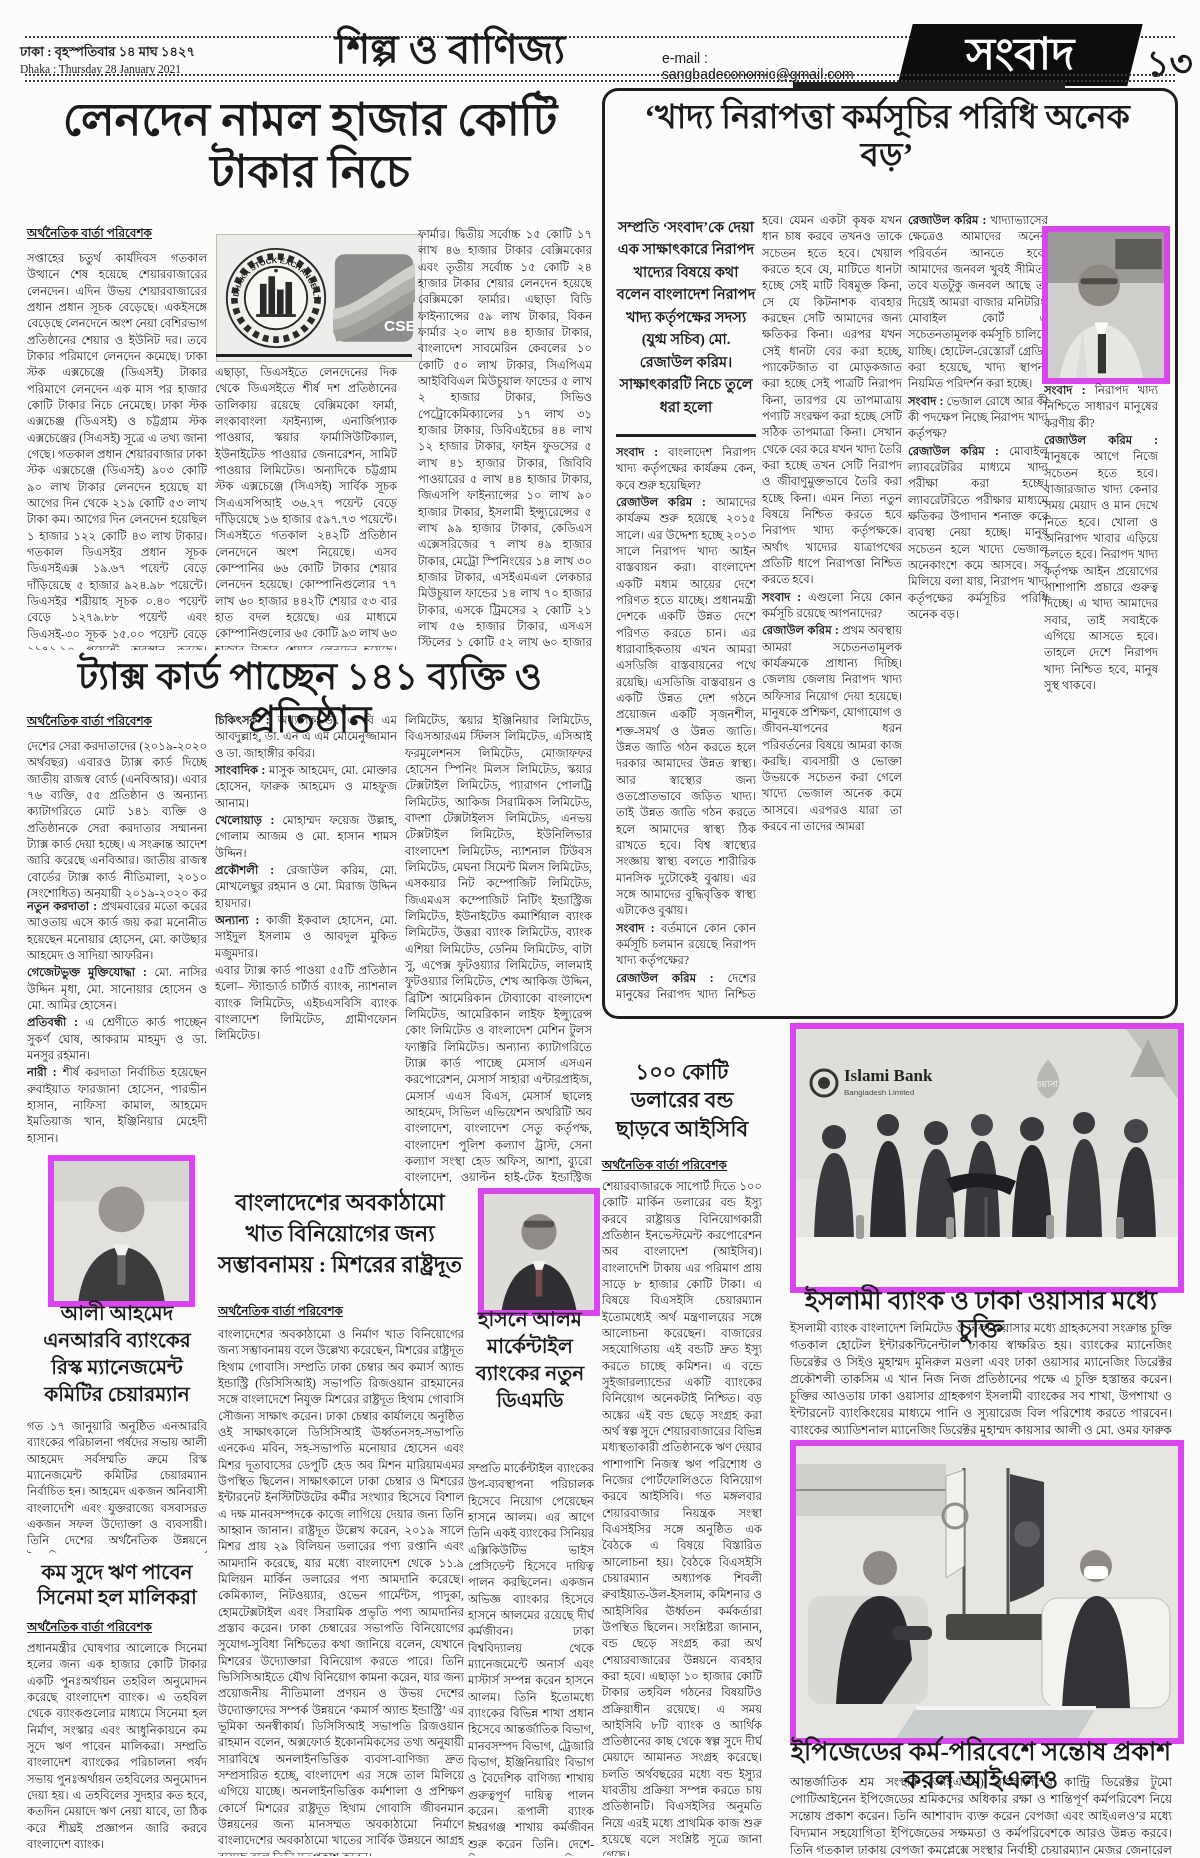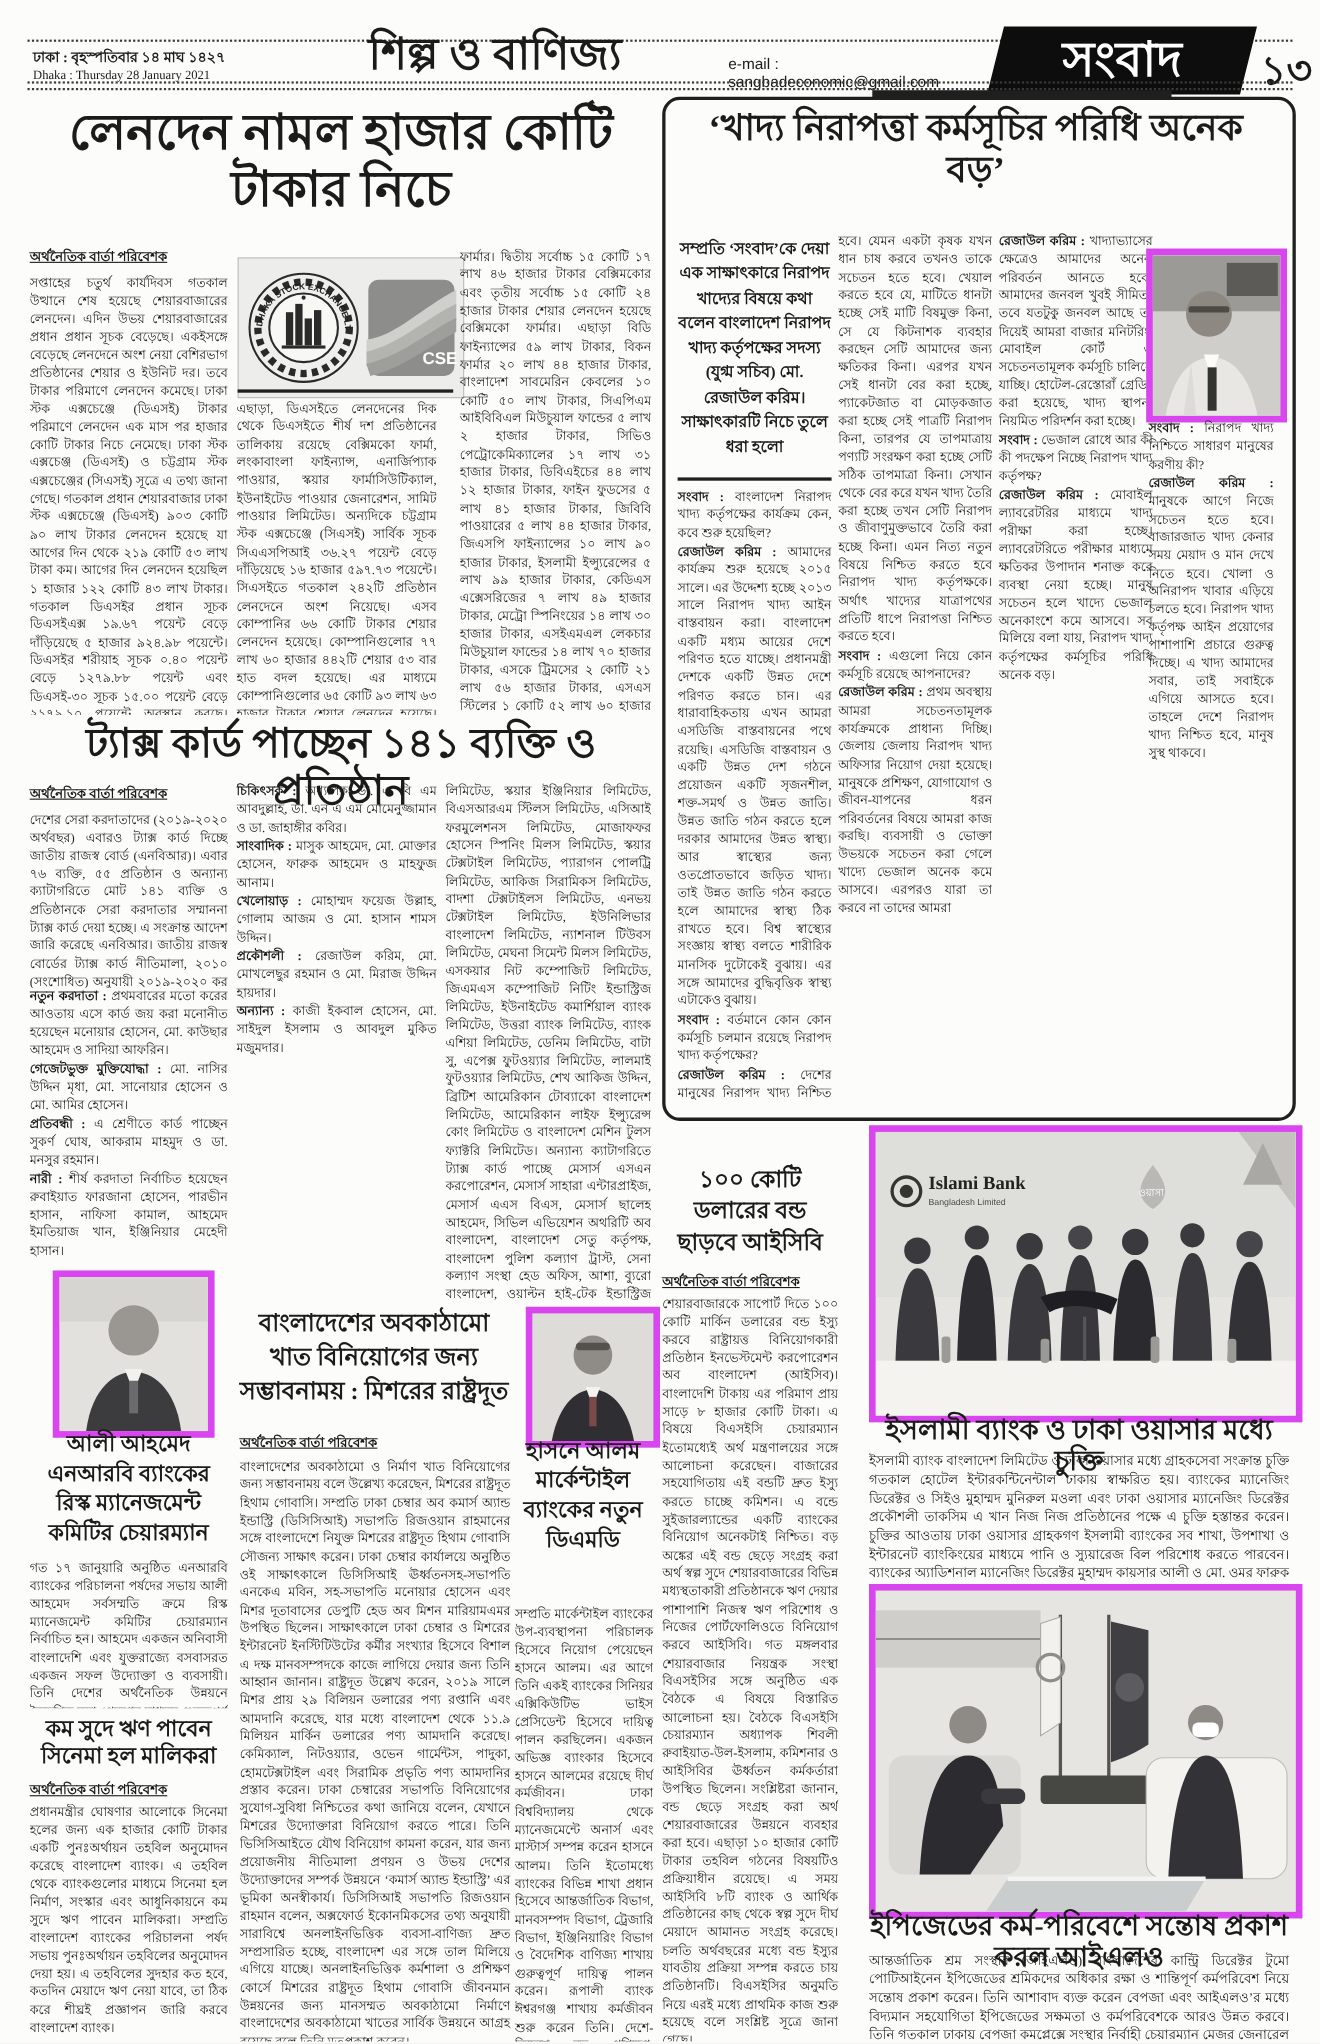--- a/index.html
+++ b/index.html
@@ -20,21 +20,21 @@
   .rule-thick{background:#1f1f1f;}
   .logo-strip{background:#ededeb;border:1px solid #bdbdb9;display:flex;align-items:center;justify-content:space-around;padding:4px;}
   .caption-h{font-weight:bold;line-height:1.1;text-align:center;}
 </style>
 </head>
 <body>
 
 <div class="page">
 
   <div class="abs dotted" style="left:25px;top:36px;width:1150px;"></div>
-  <div class="abs" style="left:30px;top:42px;width:220px;">
+  <div class="abs" style="left:20px;top:42px;width:220px;">
     <div style="font-size:13px;font-weight:bold;">ঢাকা : বৃহস্পতিবার ১৪ মাঘ ১৪২৭</div>
     <div style="font-size:11.5px;">Dhaka : Thursday 28 January 2021</div>
   </div>
   <div class="abs ctr" style="left:250px;top:30px;width:400px;font-size:40px;font-weight:bold;line-height:1;">শিল্প ও বাণিজ্য</div>
   <div class="abs" style="left:662px;top:50px;width:240px;font-size:14px;font-family:'Liberation Sans',sans-serif;">e-mail : sangbadeconomic@gmail.com</div>
   <div class="abs masthead-box" style="left:905px;top:24px;width:230px;height:62px;">
     <span>সংবাদ</span>
   </div>
   <div class="abs" style="left:1138px;top:36px;width:55px;font-size:36px;font-weight:bold;text-align:right;">১৩</div>
   <div class="abs dotted" style="left:25px;top:74px;width:1150px;"></div>
@@ -96,20 +96,21 @@
         <p><b>প্রতিবন্ধী : </b>এ শ্রেণীতে কার্ড পাচ্ছেন সুকর্ণ ঘোষ, আকরাম মাহমুদ ও ডা. মনসুর রহমান।</p>
         <p><b>নারী : </b>শীর্ষ করদাতা নির্বাচিত হয়েছেন রুবাইয়াত ফারজানা হোসেন, পারভীন হাসান, নাফিসা কামাল, আহমেদ ইমতিয়াজ খান, ইঞ্জিনিয়ার মেহেদী হাসান।</p>
       </div>
   </div>
   <div class="abs body-txt" style="left:215px;top:712px;width:182px;height:470px;">
       <p><b>চিকিৎসক : </b>অধ্যাপক ডা. এ বি এম আবদুল্লাহ, ডা. এন এ এম মোমেনুজ্জামান ও ডা. জাহাঙ্গীর কবির।</p>
       <p><b>সাংবাদিক : </b>মাসুক আহমেদ, মো. মোক্তার হোসেন, ফারুক আহমেদ ও মাহফুজ আনাম।</p>
       <p><b>খেলোয়াড় : </b>মোহাম্মদ ফয়েজ উল্লাহ, গোলাম আজম ও মো. হাসান শামস উদ্দিন।</p>
       <p><b>প্রকৌশলী : </b>রেজাউল করিম, মো. মোখলেছুর রহমান ও মো. মিরাজ উদ্দিন হায়দার।</p>
       <p><b>অন্যান্য : </b>কাজী ইকবাল হোসেন, মো. সাইদুল ইসলাম ও আবদুল মুকিত মজুমদার।</p>
+      <p>এবার ট্যাক্স কার্ড পাওয়া ৫৫টি প্রতিষ্ঠান হলো– স্ট্যান্ডার্ড চার্টার্ড ব্যাংক, ন্যাশনাল ব্যাংক লিমিটেড, এইচএসবিসি ব্যাংক বাংলাদেশ লিমিটেড, গ্রামীণফোন লিমিটেড।</p>
     </div>
   <div class="abs body-txt" style="left:405px;top:712px;width:187px;height:470px;">লিমিটেড, স্কয়ার ইঞ্জিনিয়ার লিমিটেড, বিএসআরএম স্টিলস লিমিটেড, এসিআই ফরমুলেশনস লিমিটেড, মোজাফফর হোসেন স্পিনিং মিলস লিমিটেড, স্কয়ার টেক্সটাইল লিমিটেড, প্যারাগন পোলট্রি লিমিটেড, আকিজ সিরামিকস লিমিটেড, বাদশা টেক্সটাইলস লিমিটেড, এনভয় টেক্সটাইল লিমিটেড, ইউনিলিভার বাংলাদেশ লিমিটেড, ন্যাশনাল টিউবস লিমিটেড, মেঘনা সিমেন্ট মিলস লিমিটেড, এসকয়ার নিট কম্পোজিট লিমিটেড, জিএমএস কম্পোজিট নিটিং ইন্ডাস্ট্রিজ লিমিটেড, ইউনাইটেড কমার্শিয়াল ব্যাংক লিমিটেড, উত্তরা ব্যাংক লিমিটেড, ব্যাংক এশিয়া লিমিটেড, ডেনিম লিমিটেড, বাটা সু, এপেক্স ফুটওয়্যার লিমিটেড, লালমাই ফুটওয়্যার লিমিটেড, শেখ আকিজ উদ্দিন, ব্রিটিশ আমেরিকান টোব্যাকো বাংলাদেশ লিমিটেড, আমেরিকান লাইফ ইন্স্যুরেন্স কোং লিমিটেড ও বাংলাদেশ মেশিন টুলস ফ্যাক্টরি লিমিটেড। অন্যান্য ক্যাটাগরিতে ট্যাক্স কার্ড পাচ্ছে মেসার্স এসএন করপোরেশন, মেসার্স সাহারা এন্টারপ্রাইজ, মেসার্স এএস বিএস, মেসার্স ছালেহ আহমেদ, সিভিল এভিয়েশন অথরিটি অব বাংলাদেশ, বাংলাদেশ সেতু কর্তৃপক্ষ, বাংলাদেশ পুলিশ কল্যাণ ট্রাস্ট, সেনা কল্যাণ সংস্থা হেড অফিস, আশা, ব্যুরো বাংলাদেশ, ওয়াল্টন হাই-টেক ইন্ডাস্ট্রিজ লিমিটেড ও সেন্ট্রাল ডিপোজিটরি বাংলাদেশ লিমিটেড।</div>
 
   <div class="abs photo" style="left:48px;top:1155px;width:135px;height:140px;">
     <svg viewBox="0 0 100 104" preserveAspectRatio="none">
       <rect width="100" height="104" fill="#e2e1de"></rect>
       <rect width="100" height="30" fill="#d6d5d2"></rect>
       <circle cx="50" cy="36" r="17" fill="#9a9691"></circle>
       <path d="M18 104 C 22 74 38 64 50 64 C 62 64 78 74 82 104 Z" fill="#3c3c3e"></path>
       <path d="M44 62 L50 78 L56 62 Z" fill="#f1f1ee"></path>

